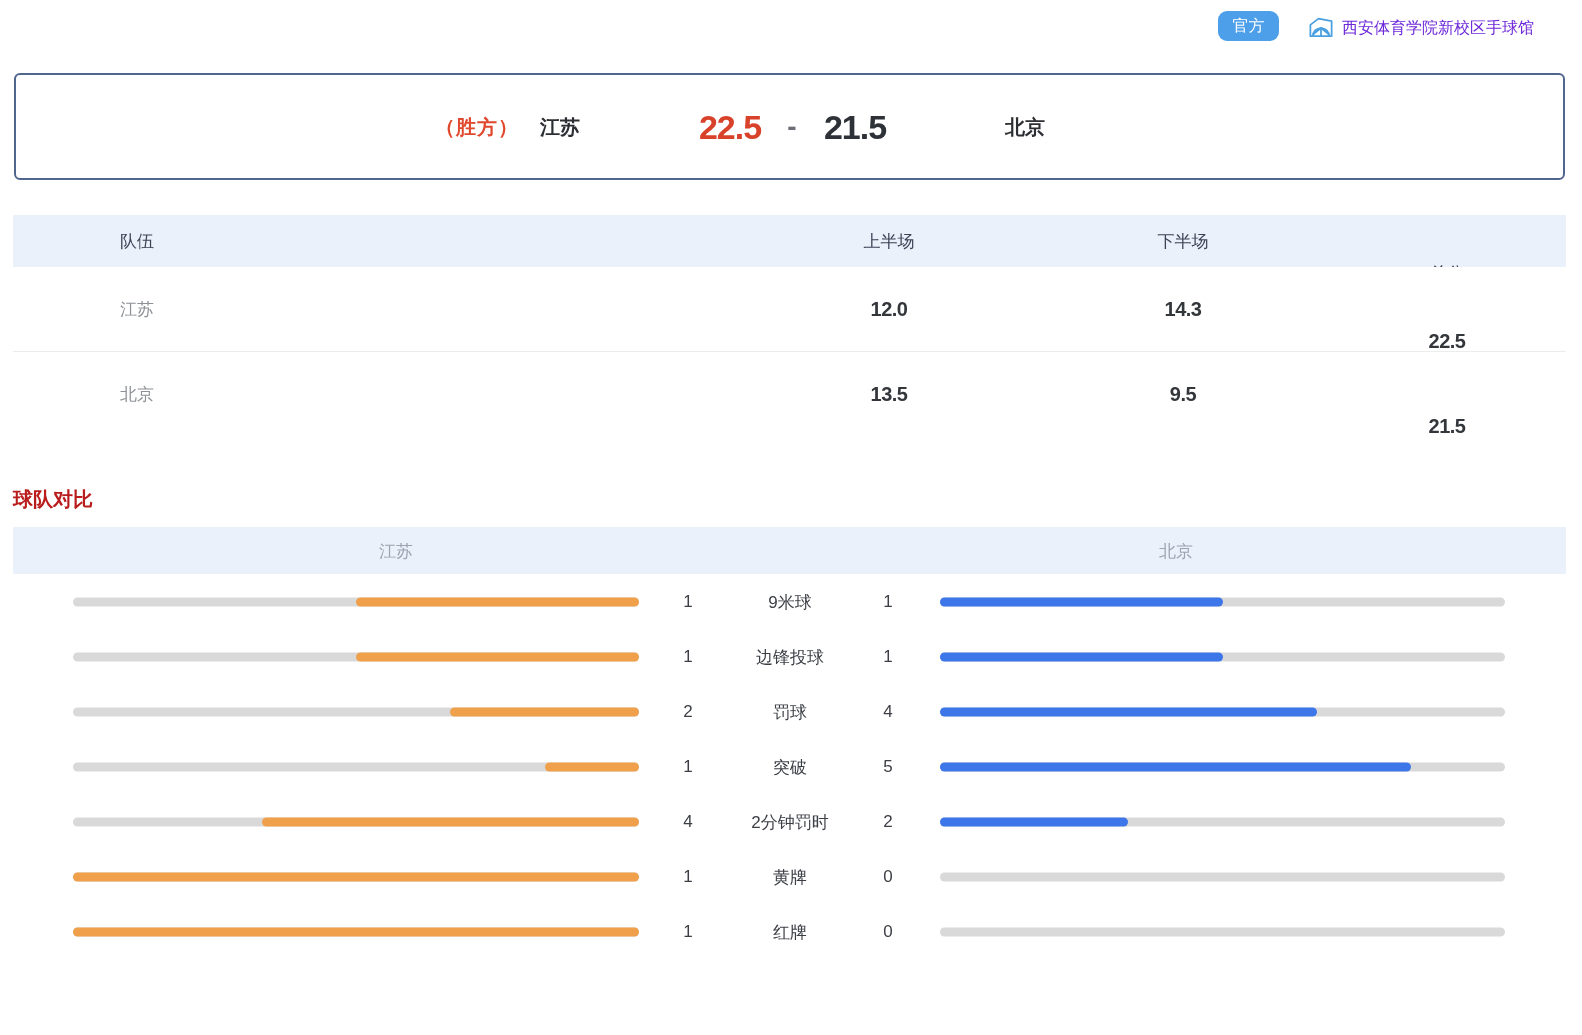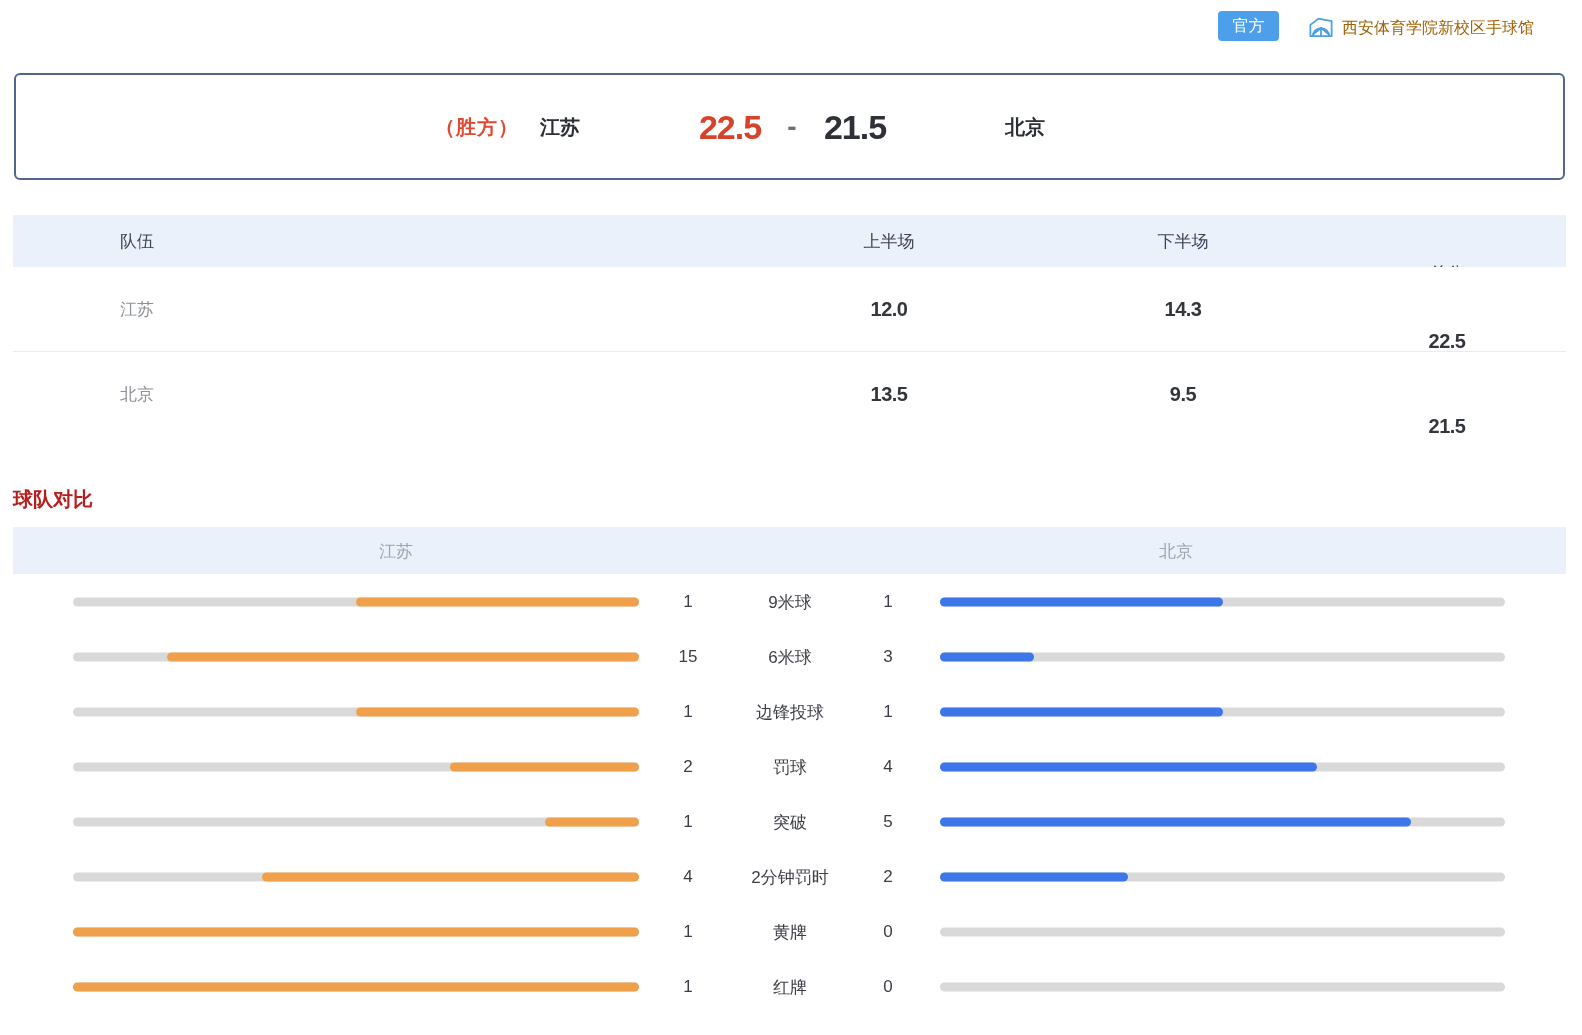--- a/index.html
+++ b/index.html
@@ -2,25 +2,25 @@
 <html><head>
 <meta charset="utf-8">
 <style>
   * { margin:0; padding:0; box-sizing:border-box; }
   html,body { width:1582px; height:1035px; background:#ffffff; overflow:hidden;
               font-family:"Liberation Sans", "DejaVu Sans", sans-serif; }
   .page { position:relative; width:1582px; height:1035px; background:#ffffff; }
 
   
   .badge { position:absolute; left:1218px; top:11px; width:61px; height:30px;
-           background:#4C9FE8; border-radius:4px; color:#ffffff; font-size:16px;
+           background:#4C9FE8; border-radius:9px; color:#ffffff; font-size:16px;
            display:flex; align-items:center; justify-content:center; cursor:pointer; }
   .venue-icon { position:absolute; left:1306px; top:13px; width:30px; height:30px; }
   .venue-text { position:absolute; left:1342px; top:13px; height:30px; display:flex;
-                align-items:center; color:#a16207; font-size:16px;font-family:Liberation Mono, monospace; }
+                align-items:center; color:#6d28d9; font-size:16px;font-family:Liberation Mono, monospace; }
 
   
   .score-panel { position:absolute; left:14px; top:73px; width:1551px; height:107px;
                  border:2px solid #50668D; border-radius:6px; background:#ffffff; }
   .sp-item { position:absolute; top:50%; transform:translateY(-50%); white-space:nowrap;text-align:right; }
   .sp-center { transform:translate(-50%,-50%); }
   .winner-label { left:419px; color:#E0492E; font-size:20px; font-weight:bold; letter-spacing:1px; }
   .home-team, .away-team { color:#2B2E33; font-size:20px; font-weight:bold; }
   .home-team { left:524px; }
   .away-team { left:989px; }
@@ -128,31 +128,20 @@
           <div class="fill fill-left" style="width: 50%;"></div>
         </div>
       <span class="stat-text val-left">1</span>
       <span class="stat-text stat-lbl">9米球</span>
       <span class="stat-text val-right">1</span>
       <div class="track track-right">
           <div class="fill fill-right" style="width: 50%;"></div>
         </div>
     </div>
 
-    <div class="stat-row">
-      <div class="track track-left">
-          <div class="fill fill-left" style="width: 83.3333%;"></div>
-        </div>
-      <span class="stat-text val-left">15</span>
-      <span class="stat-text stat-lbl">6米球</span>
-      <span class="stat-text val-right">3</span>
-      <div class="track track-right">
-          <div class="fill fill-right" style="width: 16.6667%;"></div>
-        </div>
-    </div>
 
     <div class="stat-row">
       <div class="track track-left">
           <div class="fill fill-left" style="width: 50%;"></div>
         </div>
       <span class="stat-text val-left">1</span>
       <span class="stat-text stat-lbl">边锋投球</span>
       <span class="stat-text val-right">1</span>
       <div class="track track-right">
           <div class="fill fill-right" style="width: 50%;"></div>

